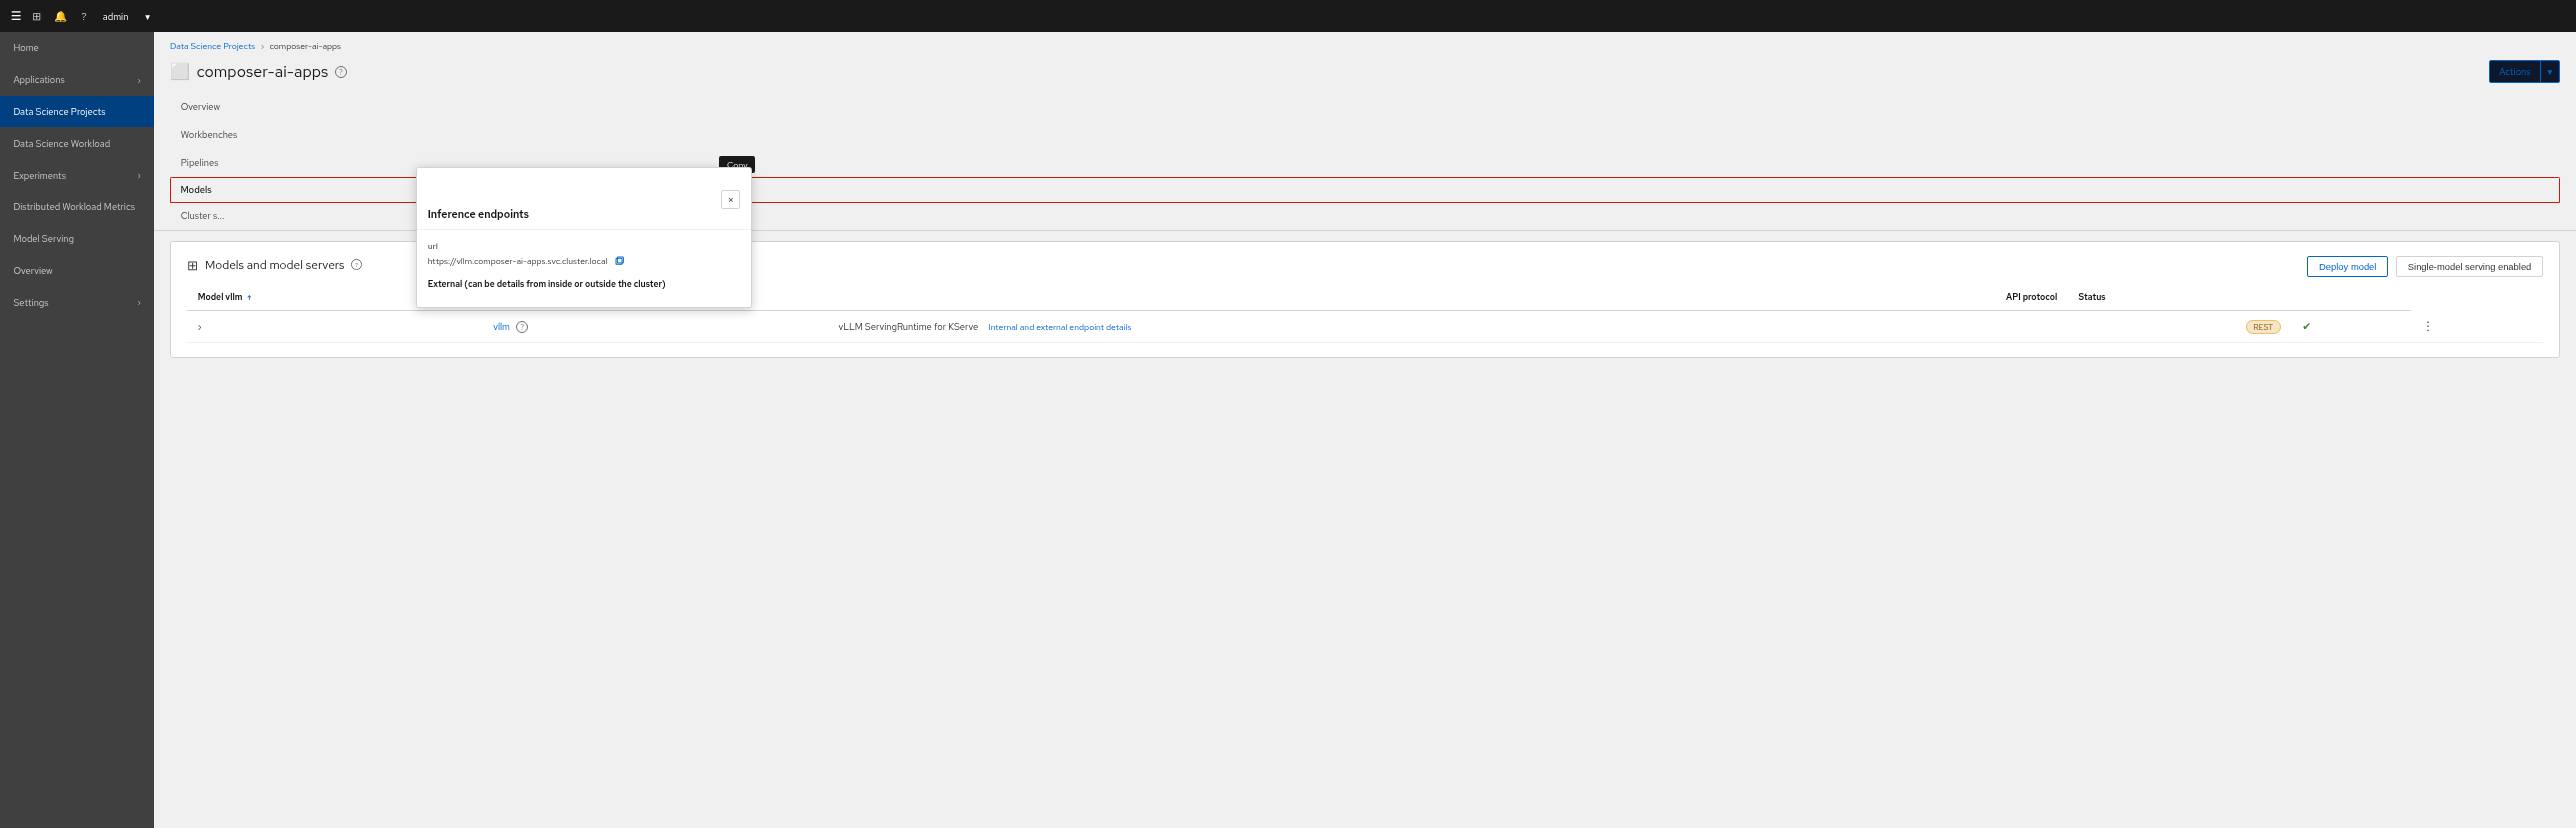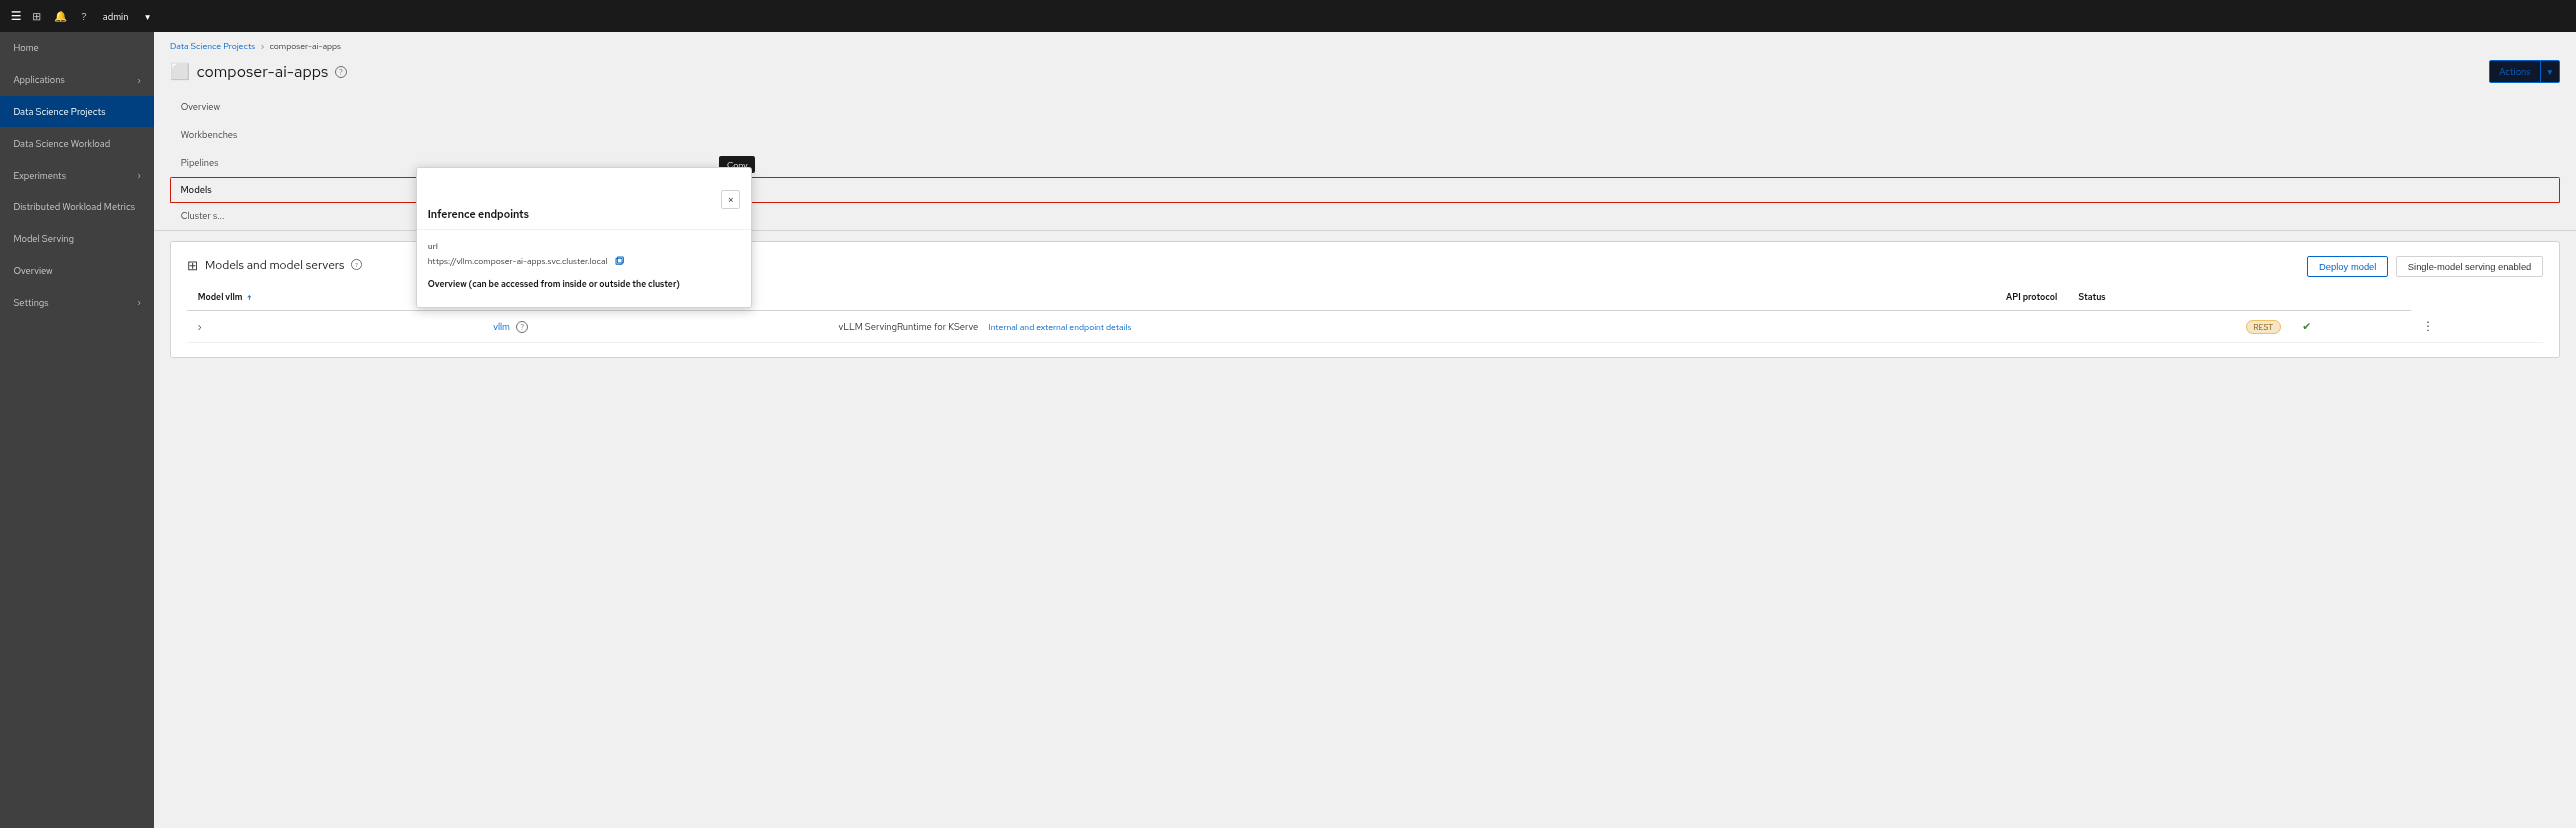--- a/index.html
+++ b/index.html
@@ -417,21 +417,21 @@
       <div class="popup-label">url</div>
       <div class="url-row">
         <span class="url-text">https://vllm.composer-ai-apps.svc.cluster.local</span>
         <button class="copy-icon-btn">
           <svg width="10.7" height="10.7" viewBox="0 0 16 16" fill="currentColor">
             <rect x="3" y="5" width="9" height="9" rx="1" fill="none" stroke="currentColor" stroke-width="1.5"></rect>
             <rect x="5" y="3" width="9" height="9" rx="1" fill="none" stroke="currentColor" stroke-width="1.5"></rect>
           </svg>
         </button>
       </div>
-      <div class="external-label">Overview (can be accessed from inside or outside the cluster)</div>
+      <div class="external-label">External (can be details from inside or outside the cluster)</div>
     </div>
   </div>
 
   <div style="position:absolute; top:156px; left:719px;">
     <div style="background:#1a1a1a;color:#fff;padding:2.7px 8px;border-radius:2px;font-size:8.7px;position:relative;display:inline-block;">
       <span>Copy</span>
       <div style="position:absolute;top:100%;left:50%;transform:translateX(-50%);border:3.4px solid transparent;border-top-color:#1a1a1a;"></div>
     </div>
   </div>
 </div>

